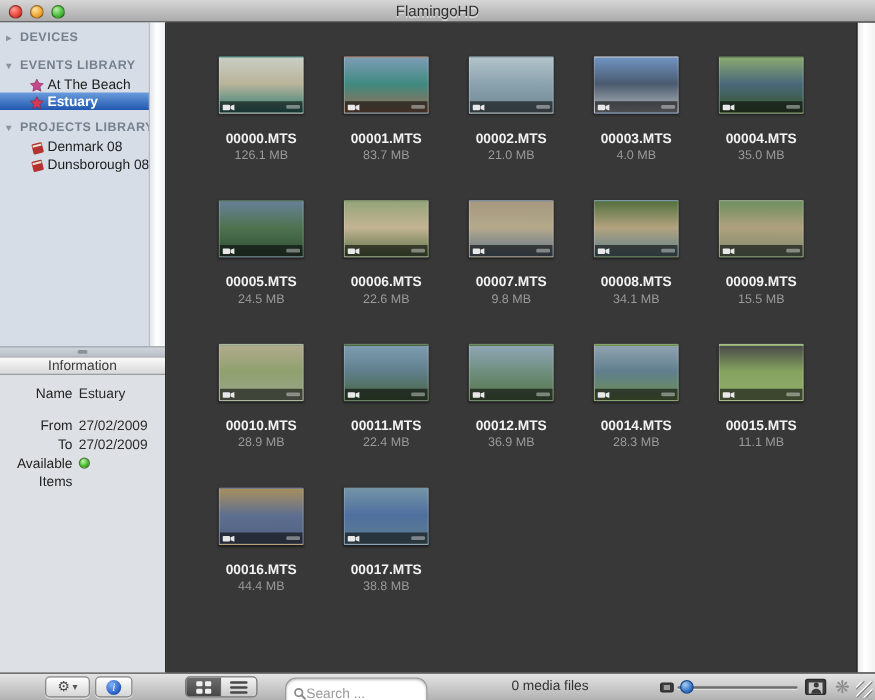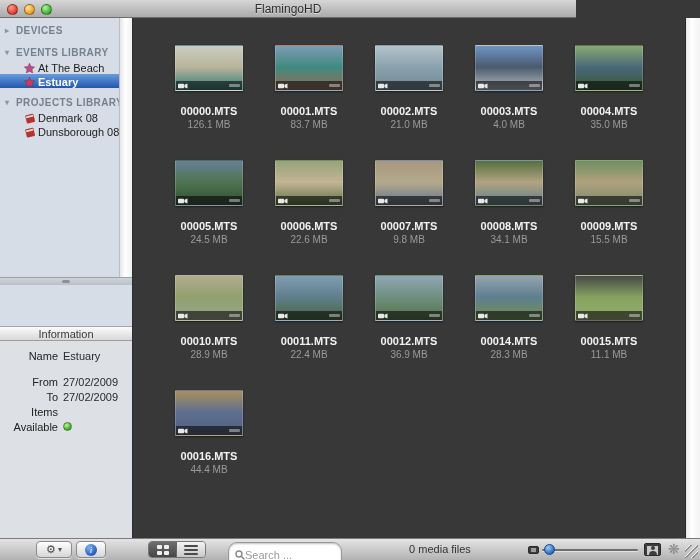--- a/index.html
+++ b/index.html
@@ -1,21 +1,21 @@
 <!DOCTYPE html>
 <html><head>
 <meta charset="utf-8">
 <style>
   * { margin:0; padding:0; box-sizing:border-box; }
   html,body { background:#555; }
   body { font-family:"Liberation Sans", sans-serif; }
   .window { position:relative; width:700px; height:560px; overflow:hidden; background:#383838; }
 
   
-  .titlebar { position:absolute; top:0; left:0; width:576px; height:18px;
+  .titlebar { position:absolute; top:0; left:0; width:700px; height:18px;
     background:linear-gradient(#d6d6d6,#ababab); border-bottom:1px solid #6e6e6e;
     display:flex; align-items:center; justify-content:center; }
   .title { font-size:12px; color:#2d2d2d; text-shadow:0 1px 0 rgba(255,255,255,.5); }
   .lights { position:absolute; left:7px; top:4px; display:flex; gap:6px; }
   .light { width:11px; height:11px; border-radius:50%; border:1px solid rgba(0,0,0,.35); }
   .light.red { background:radial-gradient(circle at 35% 30%, #ff9d94, #e8443a 60%, #b02a22); }
   .light.yellow { background:radial-gradient(circle at 35% 30%, #ffe3a0, #f0a633 60%, #c07d18); }
   .light.green { background:radial-gradient(circle at 35% 30%, #b9f0a4, #48bb3a 60%, #2c8c22); }
 
   
@@ -33,21 +33,21 @@
     font-size:11px; color:#1c1c1c; cursor:default; }
   .side-item .icn { width:14px; display:flex; align-items:center; }
   .side-item.selected { background:linear-gradient(#6a9bdc,#2058b0); color:#ffffff; font-weight:bold;
     width:120px; }
 
   .splitter { height:8px; background:linear-gradient(#cfd4da,#b9c0c8); border-top:1px solid #9aa1a9;
     position:relative; }
   .splitter .grip { position:absolute; left:50%; top:2px; width:8px; height:3px; margin-left:-4px;
     border-radius:2px; background:#7d838b; opacity:.8; }
   .info-header { height:15px; background:linear-gradient(#fbfbfb,#d8d8d8); border-top:1px solid #a5a5a5;
-    border-bottom:1px solid #9d9d9d; text-align:center; font-size:11px; color:#3a3a3a; line-height:14px;margin-top:41px; }
+    border-bottom:1px solid #9d9d9d; text-align:center; font-size:11px; color:#3a3a3a; line-height:14px; }
   .info-body { flex:1; background:#dde0e4; padding-top:7px; font-size:11px; color:#2a2a2a; }
   .info-row { display:flex; align-items:center; height:15px; }
   .info-row .lbl { width:58px; text-align:right; color:#222; }
   .info-row .val { margin-left:5px; }
   .info-row.gap-before { margin-top:11px; }
   .led { width:9px; height:9px; margin-left:5px; border-radius:50%;
     background:radial-gradient(circle at 35% 30%, #c6f6a8, #3db82c 60%, #1f7d14);
     border:1px solid #4a7d3a; }
 
   
@@ -198,27 +198,27 @@
           </div>
           <div class="info-row gap-before">
             <span class="lbl">From</span>
             <span class="val">27/02/2009</span>
           </div>
           <div class="info-row">
             <span class="lbl">To</span>
             <span class="val">27/02/2009</span>
           </div>
           <div class="info-row">
+            <span class="lbl">Available</span>
+            <span class="led"></span>
+          </div>
+          <div class="info-row">
             <span class="lbl">Items</span>
             <span class="val"></span>
           </div>
-          <div class="info-row">
-            <span class="lbl">Available</span>
-            <span class="led"></span>
-          </div>
         </div>
     </div>
 
     <div class="content">
       <div class="grid" id="grid">
 
       <div class="cell">
             <div class="thumb" style="background: linear-gradient(rgb(201, 205, 194) 0%, rgb(185, 180, 154) 48%, rgb(47, 125, 120) 100%);">
               <div class="bar">
                 <svg width="10" height="6" viewBox="0 0 10 6">
@@ -418,20 +418,33 @@
               <div class="bar">
                 <svg width="10" height="6" viewBox="0 0 10 6">
                   <rect x="0" y="0.8" width="6" height="4.4" rx="0.8" fill="#e8e8e8"></rect>
                   <polygon points="6.4,1.8 9.5,0.6 9.5,5.4 6.4,4.2" fill="#e8e8e8"></polygon>
                 </svg>
                 <span class="dur"></span>
               </div>
             </div>
             <div class="fname">00016.MTS</div>
             <div class="fsize">44.4 MB</div>
+          </div>
+          <div class="cell">
+            <div class="thumb" style="background: linear-gradient(rgb(115, 147, 167) 0%, rgb(79, 111, 159) 48%, rgb(95, 127, 143) 100%);">
+              <div class="bar">
+                <svg width="10" height="6" viewBox="0 0 10 6">
+                  <rect x="0" y="0.8" width="6" height="4.4" rx="0.8" fill="#e8e8e8"></rect>
+                  <polygon points="6.4,1.8 9.5,0.6 9.5,5.4 6.4,4.2" fill="#e8e8e8"></polygon>
+                </svg>
+                <span class="dur"></span>
+              </div>
+            </div>
+            <div class="fname">00017.MTS</div>
+            <div class="fsize">38.8 MB</div>
           </div>
         </div>
       <div class="v-scrollbar"></div>
     </div>
   </div>
 
   <div class="toolbar">
     <div class="tb-btn gear-btn">
       <span>⚙</span>
       <span class="dd">▾</span>

